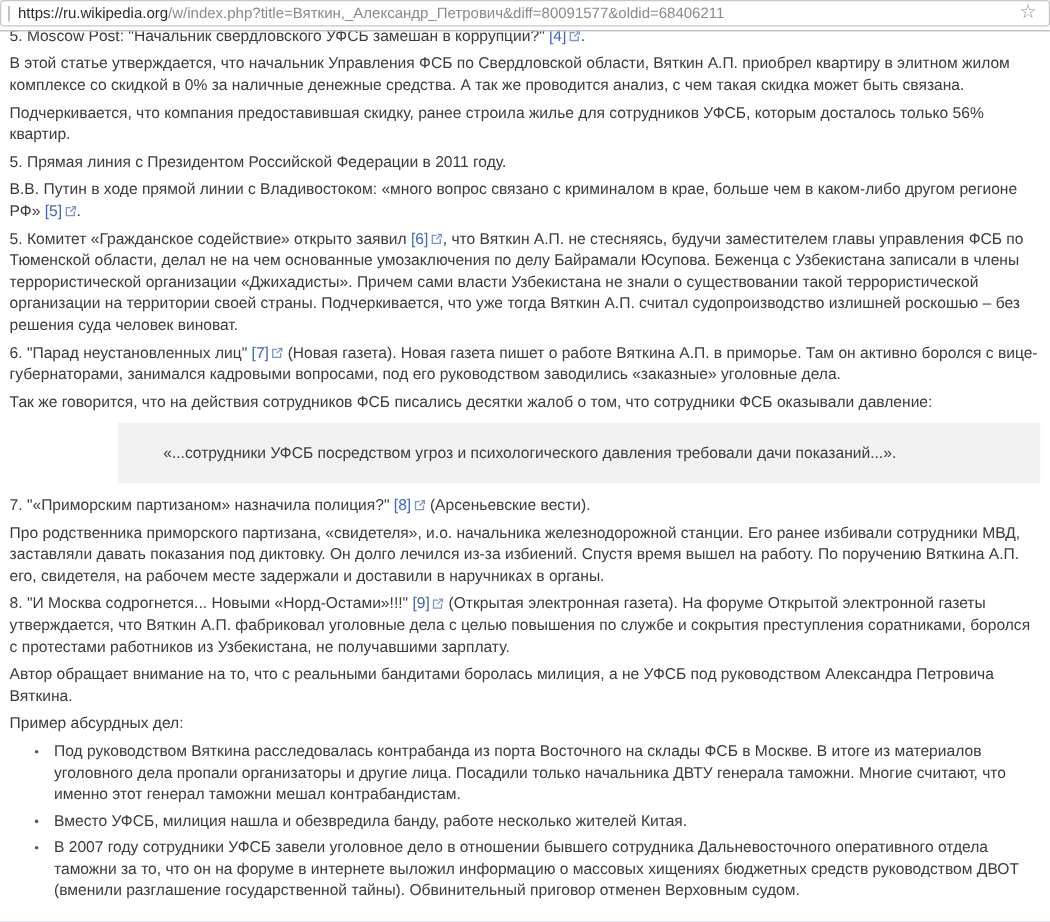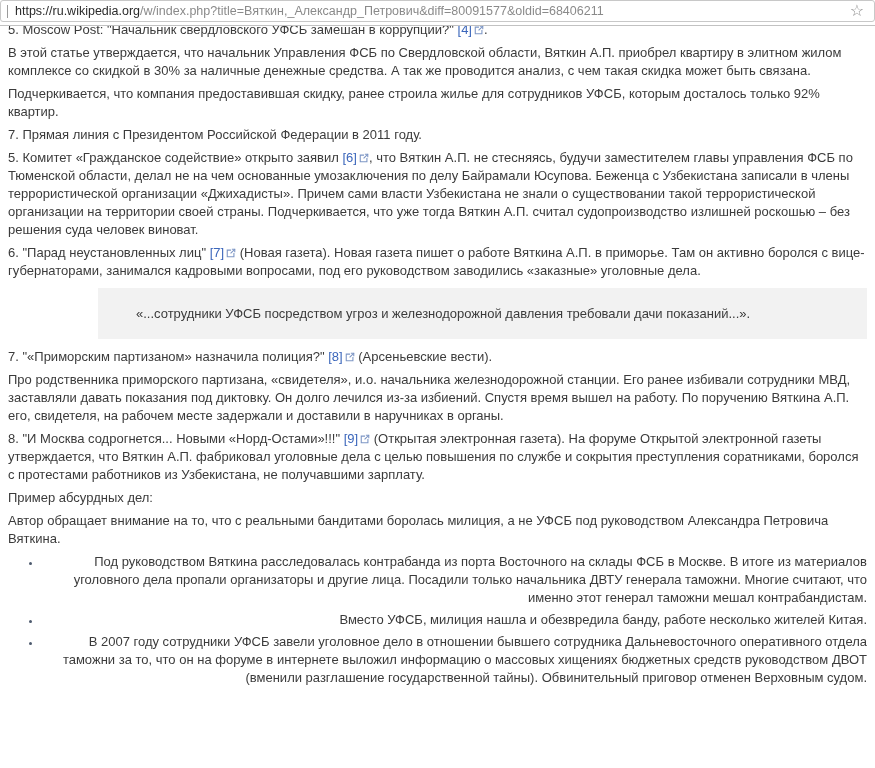--- a/index.html
+++ b/index.html
@@ -27,68 +27,74 @@
   
   .page{position:absolute;top:26px;left:0;right:0;bottom:0;overflow:hidden;background:#fff;}
   .content{padding:2px 8px 0 8px;font-size:13px;line-height:18px;color:var(--text);}
   .content p{margin:0 0 5px 0;}
   .content p.clip-top{margin-top:-7px;}
   a.ref{color:var(--link);text-decoration:none;white-space:nowrap;}
   .ext-icon{display:inline-block;margin-left:2px;vertical-align:-1px;}
   .content blockquote{margin:8px 0 9px 90px;background:var(--quote-bg);
     padding:17px 24px 16px 38px;}
   .content ul{margin:0;padding-left:34px;list-style:disc;}
-  .content li{margin:0 0 4px 0;padding-left:3px;text-align:right;}
+  .content li{margin:0 0 4px 0;padding-left:3px;}
   .content li::marker{color:#4e5a6e;font-size:0.85em;}
 </style>
 </head>
 <body>
 
 <div class="browser">
   <div class="chrome">
     <div class="urlbar">
       <span class="caret"></span>
       <span class="url"><span class="url-host">https://ru.wikipedia.org</span><span class="url-path">/w/index.php?title=Вяткин,_Александр_Петрович&amp;diff=80091577&amp;oldid=68406211</span></span>
       <span class="star">☆</span>
     </div>
   </div>
   <div class="page">
     <main class="content" id="article">
         <p class="clip-top">5. Moscow Post: "Начальник свердловского УФСБ замешан в коррупции?" <a class="ref" href="#">[4]<svg width="10" height="10" viewBox="0 0 12 12" class="ext-icon">
               <path d="M6 2.5 H1.5 V10.5 H9.5 V6" fill="none" stroke="#7d96c5" stroke-width="1.3"></path>
               <path d="M5.5 6.5 L10.7 1.3" fill="none" stroke="#7d96c5" stroke-width="1.3"></path>
               <path d="M7 1.5 H10.5 V5" fill="none" stroke="#7d96c5" stroke-width="1.3"></path>
             </svg></a>.</p>
-        <p>В этой статье утверждается, что начальник Управления ФСБ по Свердловской области, Вяткин А.П. приобрел квартиру в элитном жилом комплексе со скидкой в 30% за наличные денежные средства. А так же проводится анализ, с чем такая скидка может быть связана.</p>
-        <p>Подчеркивается, что компания предоставившая скидку, ранее строила жилье для сотрудников УФСБ, которым досталось только 92% квартир.</p>
-        <p>7. Прямая линия с Президентом Российской Федерации в 2011 году.</p>
+        <p>В этой статье утверждается, что начальник Управления ФСБ по Свердловской области, Вяткин А.П. приобрел квартиру в элитном жилом комплексе со скидкой в 0% за наличные денежные средства. А так же проводится анализ, с чем такая скидка может быть связана.</p>
+        <p>Подчеркивается, что компания предоставившая скидку, ранее строила жилье для сотрудников УФСБ, которым досталось только 56% квартир.</p>
+        <p>5. Прямая линия с Президентом Российской Федерации в 2011 году.</p>
+        <p>В.В. Путин в ходе прямой линии с Владивостоком: «много вопрос связано с криминалом в крае, больше чем в каком-либо другом регионе РФ» <a class="ref" href="#">[5]<svg width="10" height="10" viewBox="0 0 12 12" class="ext-icon">
+              <path d="M6 2.5 H1.5 V10.5 H9.5 V6" fill="none" stroke="#7d96c5" stroke-width="1.3"></path>
+              <path d="M5.5 6.5 L10.7 1.3" fill="none" stroke="#7d96c5" stroke-width="1.3"></path>
+              <path d="M7 1.5 H10.5 V5" fill="none" stroke="#7d96c5" stroke-width="1.3"></path>
+            </svg></a>.</p>
         <p>5. Комитет «Гражданское содействие» открыто заявил <a class="ref" href="#">[6]<svg width="10" height="10" viewBox="0 0 12 12" class="ext-icon">
               <path d="M6 2.5 H1.5 V10.5 H9.5 V6" fill="none" stroke="#7d96c5" stroke-width="1.3"></path>
               <path d="M5.5 6.5 L10.7 1.3" fill="none" stroke="#7d96c5" stroke-width="1.3"></path>
               <path d="M7 1.5 H10.5 V5" fill="none" stroke="#7d96c5" stroke-width="1.3"></path>
             </svg></a>, что Вяткин А.П. не стесняясь, будучи заместителем главы управления ФСБ по Тюменской области, делал не на чем основанные умозаключения по делу Байрамали Юсупова. Беженца с Узбекистана записали в члены террористической организации «Джихадисты». Причем сами власти Узбекистана не знали о существовании такой террористической организации на территории своей страны. Подчеркивается, что уже тогда Вяткин А.П. считал судопроизводство излишней роскошью – без решения суда человек виноват.</p>
         <p>6. "Парад неустановленных лиц" <a class="ref" href="#">[7]<svg width="10" height="10" viewBox="0 0 12 12" class="ext-icon">
               <path d="M6 2.5 H1.5 V10.5 H9.5 V6" fill="none" stroke="#7d96c5" stroke-width="1.3"></path>
               <path d="M5.5 6.5 L10.7 1.3" fill="none" stroke="#7d96c5" stroke-width="1.3"></path>
               <path d="M7 1.5 H10.5 V5" fill="none" stroke="#7d96c5" stroke-width="1.3"></path>
             </svg></a> (Новая газета). Новая газета пишет о работе Вяткина А.П. в приморье. Там он активно боролся с вице-губернаторами, занимался кадровыми вопросами, под его руководством заводились «заказные» уголовные дела.</p>
-        <blockquote>«...сотрудники УФСБ посредством угроз и железнодорожной давления требовали дачи показаний...».</blockquote>
+        <p>Так же говорится, что на действия сотрудников ФСБ писались десятки жалоб о том, что сотрудники ФСБ оказывали давление:</p>
+        <blockquote>«...сотрудники УФСБ посредством угроз и психологического давления требовали дачи показаний...».</blockquote>
         <p>7. "«Приморским партизаном» назначила полиция?" <a class="ref" href="#">[8]<svg width="10" height="10" viewBox="0 0 12 12" class="ext-icon">
               <path d="M6 2.5 H1.5 V10.5 H9.5 V6" fill="none" stroke="#7d96c5" stroke-width="1.3"></path>
               <path d="M5.5 6.5 L10.7 1.3" fill="none" stroke="#7d96c5" stroke-width="1.3"></path>
               <path d="M7 1.5 H10.5 V5" fill="none" stroke="#7d96c5" stroke-width="1.3"></path>
             </svg></a> (Арсеньевские вести).</p>
         <p>Про родственника приморского партизана, «свидетеля», и.о. начальника железнодорожной станции. Его ранее избивали сотрудники МВД, заставляли давать показания под диктовку. Он долго лечился из-за избиений. Спустя время вышел на работу. По поручению Вяткина А.П. его, свидетеля, на рабочем месте задержали и доставили в наручниках в органы.</p>
         <p>8. "И Москва содрогнется... Новыми «Норд-Остами»!!!" <a class="ref" href="#">[9]<svg width="10" height="10" viewBox="0 0 12 12" class="ext-icon">
               <path d="M6 2.5 H1.5 V10.5 H9.5 V6" fill="none" stroke="#7d96c5" stroke-width="1.3"></path>
               <path d="M5.5 6.5 L10.7 1.3" fill="none" stroke="#7d96c5" stroke-width="1.3"></path>
               <path d="M7 1.5 H10.5 V5" fill="none" stroke="#7d96c5" stroke-width="1.3"></path>
             </svg></a> (Открытая электронная газета). На форуме Открытой электронной газеты утверждается, что Вяткин А.П. фабриковал уголовные дела с целью повышения по службе и сокрытия преступления соратниками, боролся с протестами работников из Узбекистана, не получавшими зарплату.</p>
+        <p>Автор обращает внимание на то, что с реальными бандитами боролась милиция, а не УФСБ под руководством Александра Петровича Вяткина.</p>
         <p>Пример абсурдных дел:</p>
-        <p>Автор обращает внимание на то, что с реальными бандитами боролась милиция, а не УФСБ под руководством Александра Петровича Вяткина.</p>
         <ul>
           <li>Под руководством Вяткина расследовалась контрабанда из порта Восточного на склады ФСБ в Москве. В итоге из материалов уголовного дела пропали организаторы и другие лица. Посадили только начальника ДВТУ генерала таможни. Многие считают, что именно этот генерал таможни мешал контрабандистам.</li>
           <li>Вместо УФСБ, милиция нашла и обезвредила банду, работе несколько жителей Китая.</li>
           <li>В 2007 году сотрудники УФСБ завели уголовное дело в отношении бывшего сотрудника Дальневосточного оперативного отдела таможни за то, что он на форуме в интернете выложил информацию о массовых хищениях бюджетных средств руководством ДВОТ (вменили разглашение государственной тайны). Обвинительный приговор отменен Верховным судом.</li>
         </ul>
       </main>
   </div>
 </div>
 
 </body></html>

